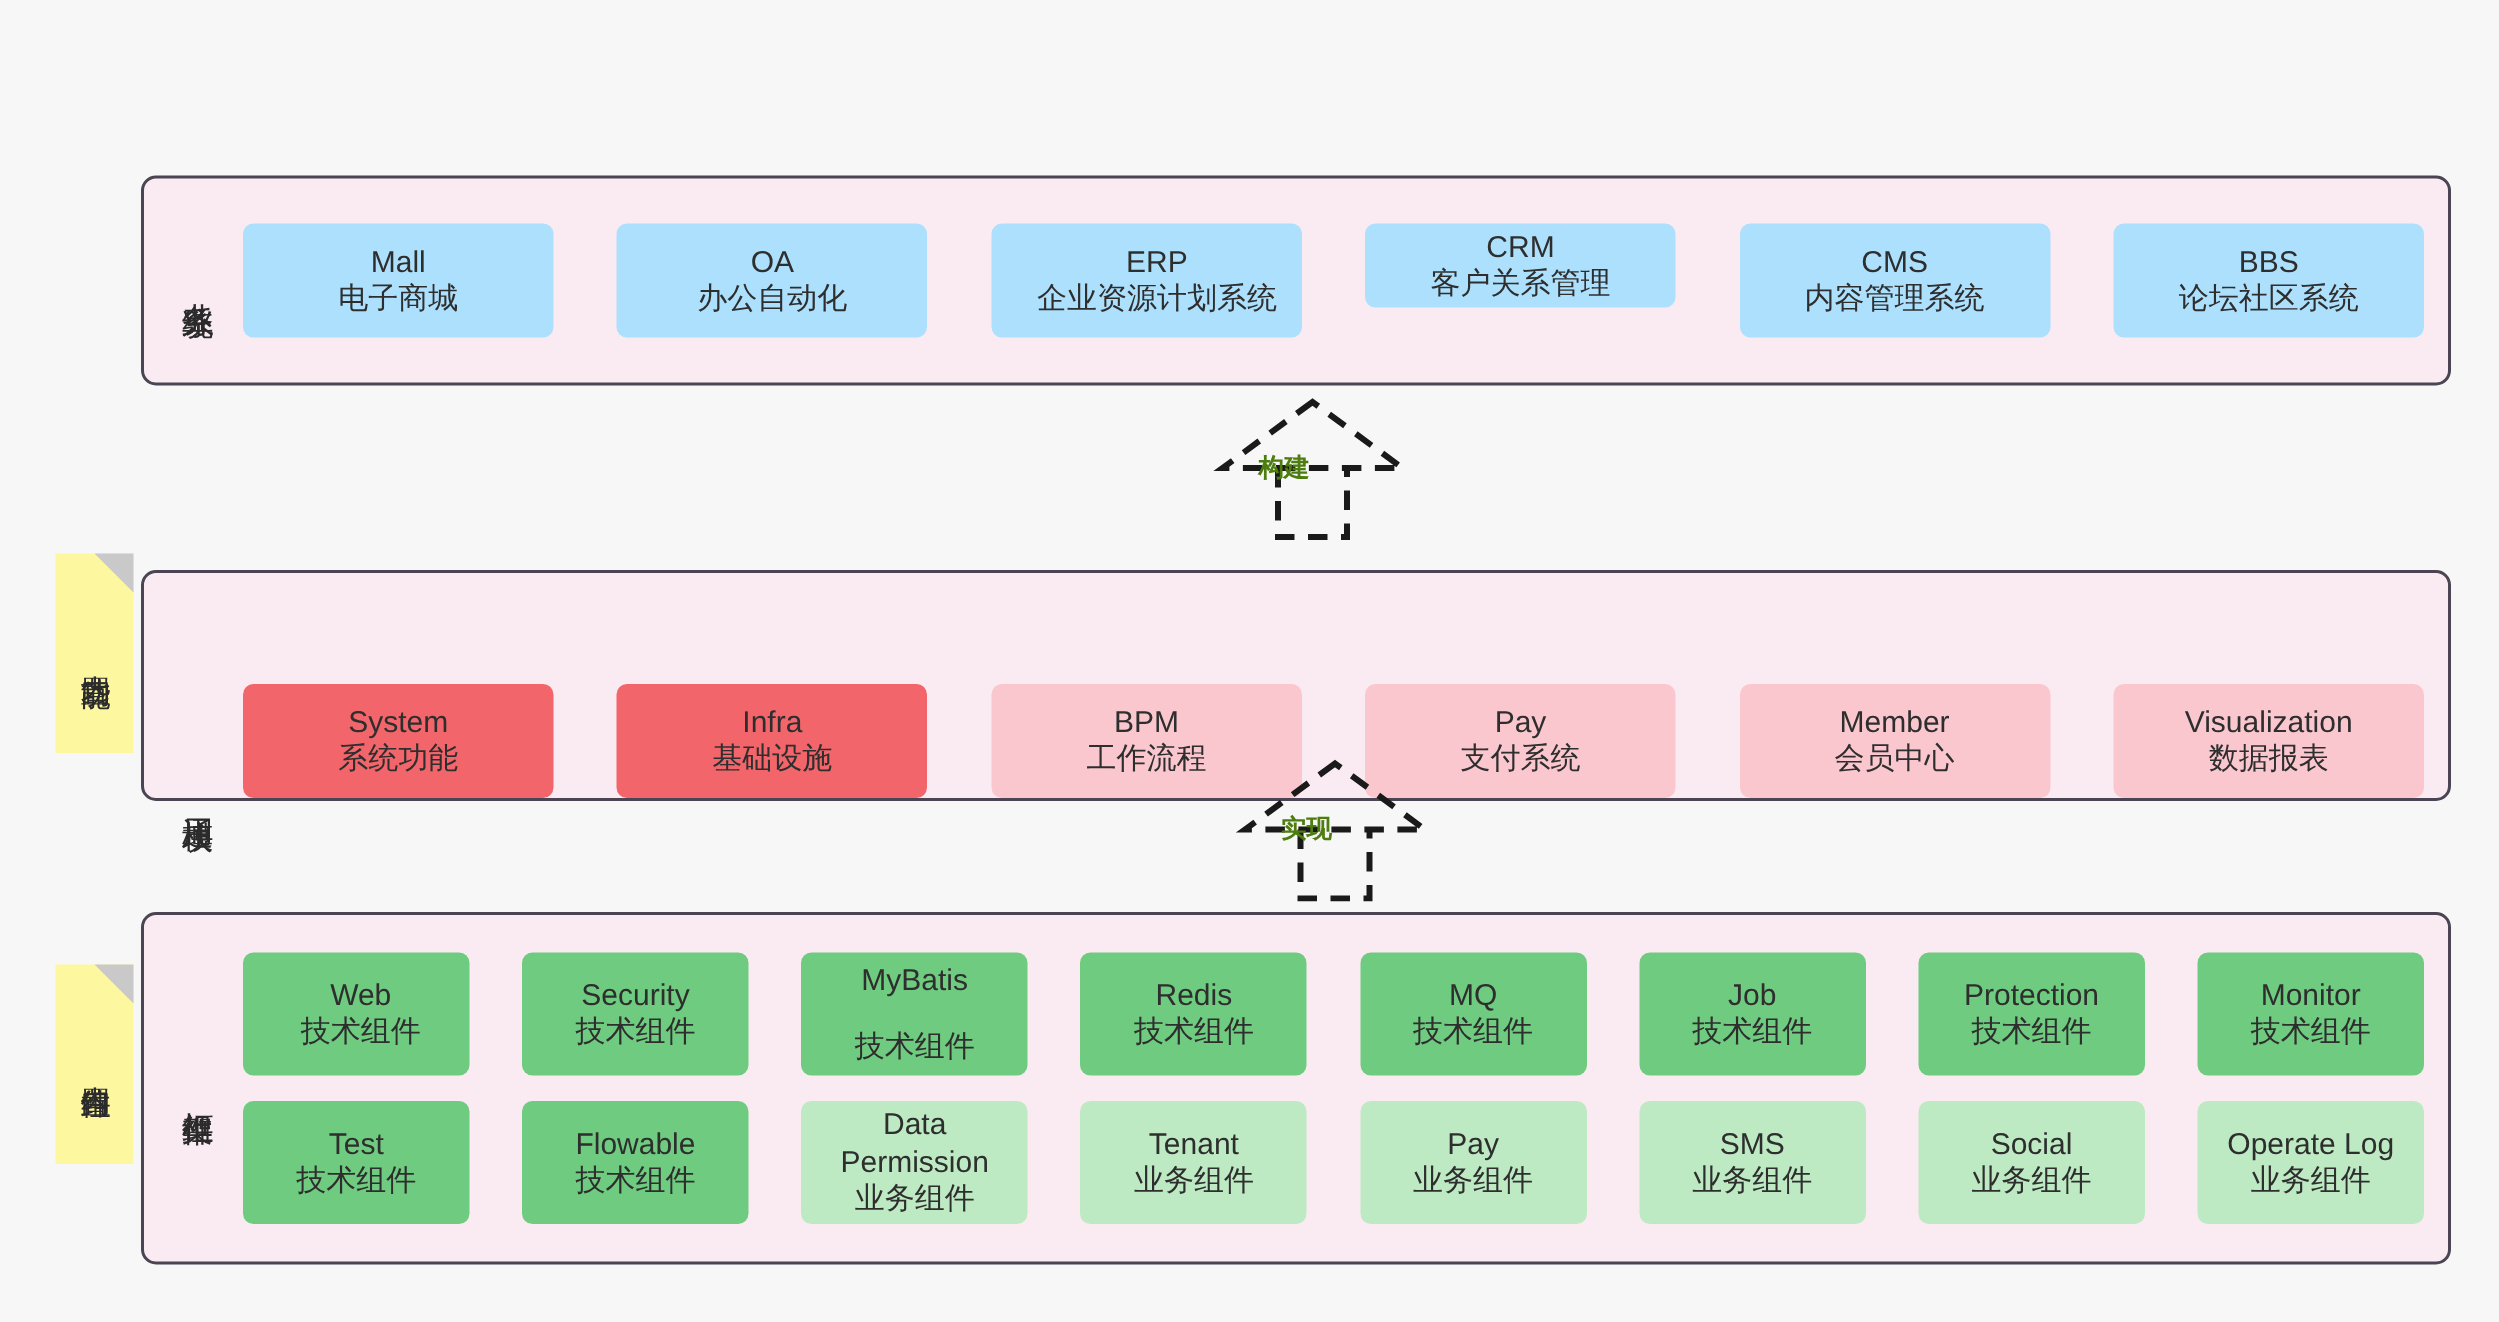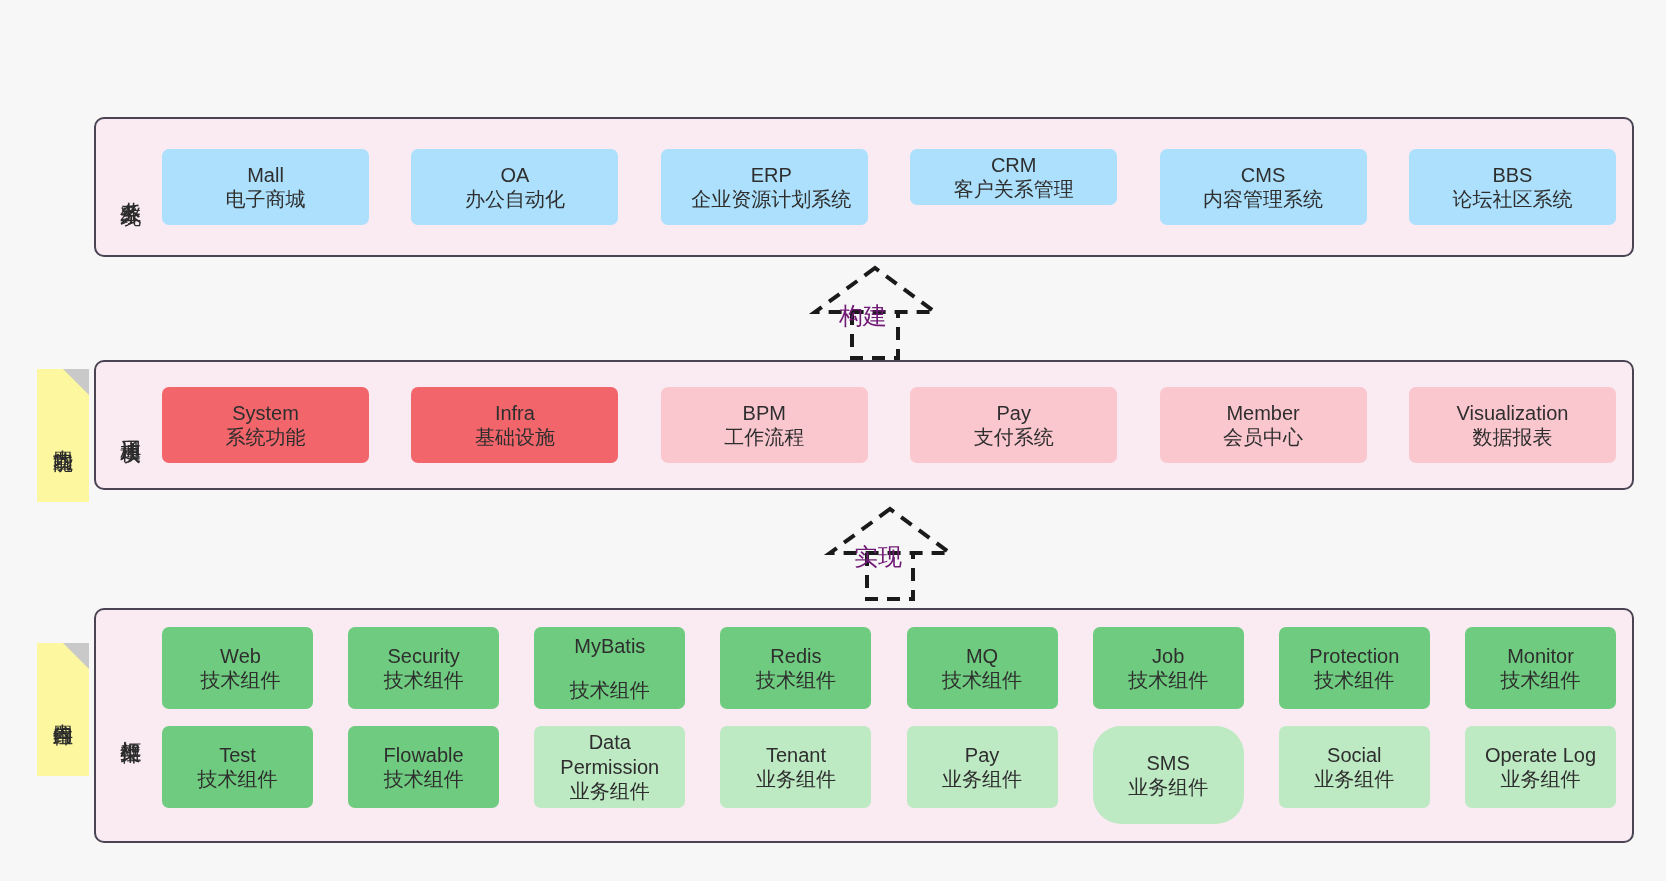--- a/index.html
+++ b/index.html
@@ -104,24 +104,25 @@
     width: 0;
     height: 0;
     border-top: 26px solid #c9c9c9;
     border-left: 26px solid transparent;
   }
 
   
   .connector { position: absolute; }
   .conn-label {
     position: absolute;
-    font-size: 24px;
-    color: #701a75;
+    font-size: 17px;
+    color: #4d7c0f;
     white-space: nowrap;
     background: transparent;
+    font-weight: bold;
   }
 </style>
 </head>
 <body>
 
 <div id="canvas">
 
   <div class="layer" id="layer-business-systems" style="left:94px; top:117px; width:1540px; height:140px;">
     <div class="layer-title">业务系统</div>
     <div class="layer-body">
@@ -160,21 +161,21 @@
       <path d="M57 50 L57 96 L103 96 L103 50" fill="none" stroke="#1a1a1a" stroke-width="4" stroke-dasharray="13 9"></path>
     </svg>
     <span class="conn-label" style="left:44px; top:38px;">构建</span>
   </div>
 
   <div class="note" style="left:37px; top:369px; width:52px; height:133px;">
     <span class="fold"></span>
     <span>内置功能</span>
   </div>
 
-  <div class="layer" id="layer-common-modules" style="left:94px; top:360px; width:1540px; height:130px;">
+  <div class="layer" id="layer-common-modules" style="left:94px; top:380px; width:1540px; height:154px;align-items:flex-end;">
     <div class="layer-title">通用模块</div>
     <div class="layer-body">
       <div class="row">
         <div class="card red" style="width:207px;height:76px;">
           <span class="t1">System</span>
           <span class="t2">系统功能</span>
         </div>
         <div class="card red" style="width:207px;height:76px;">
           <span class="t1">Infra</span>
           <span class="t2">基础设施</span>
@@ -265,21 +266,21 @@
           <span class="t2">业务组件</span>
         </div>
         <div class="card lgreen" style="width:151px;height:82px;">
           <span class="t1">Tenant</span>
           <span class="t2">业务组件</span>
         </div>
         <div class="card lgreen" style="width:151px;height:82px;">
           <span class="t1">Pay</span>
           <span class="t2">业务组件</span>
         </div>
-        <div class="card lgreen" style="width:151px;height:98px;border-radius:28px;">
+        <div class="card lgreen" style="width:151px;height:82px;">
           <span class="t1">SMS</span>
           <span class="t2">业务组件</span>
         </div>
         <div class="card lgreen" style="width:151px;height:82px;">
           <span class="t1">Social</span>
           <span class="t2">业务组件</span>
         </div>
         <div class="card lgreen" style="width:151px;height:82px;">
           <span class="t1">Operate Log</span>
           <span class="t2">业务组件</span>

